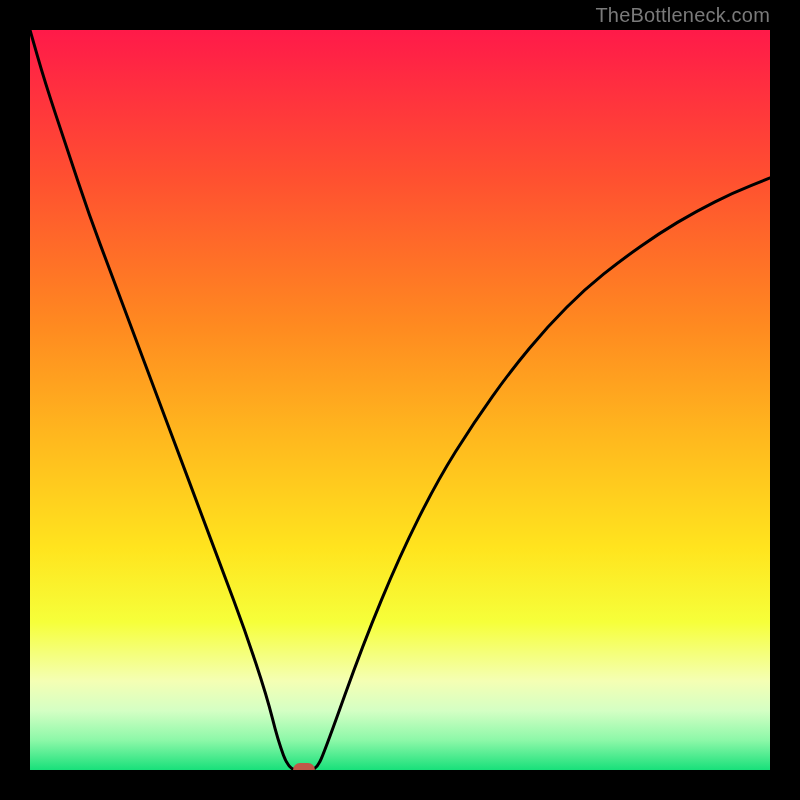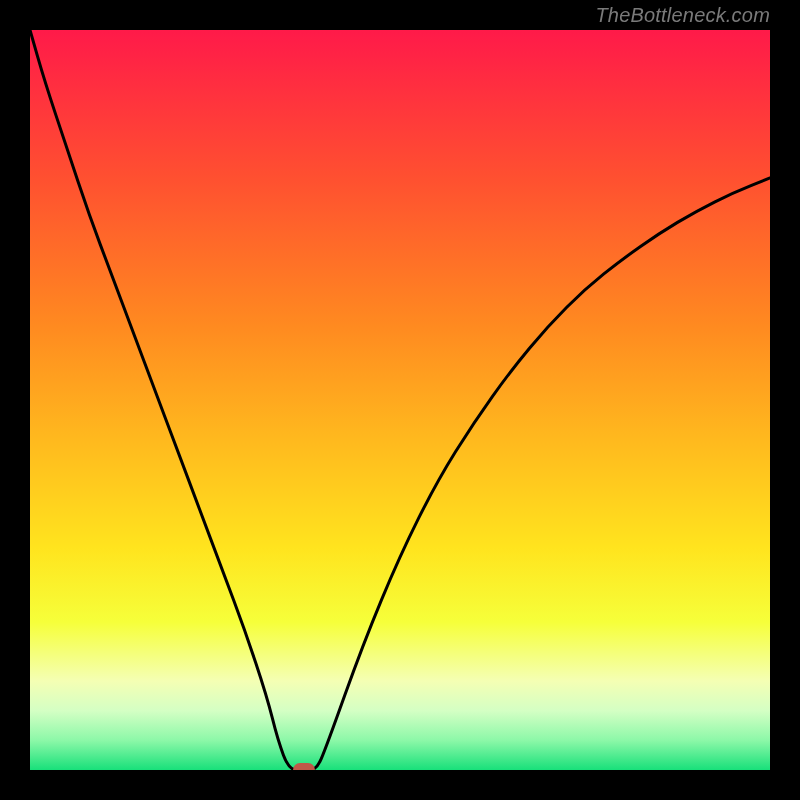--- a/index.html
+++ b/index.html
@@ -32,21 +32,20 @@
     height: 100%;
   }
   .watermark {
     position: absolute;
     top: 4px;
     right: 30px;
     font-family: Arial, Helvetica, sans-serif;
     font-size: 20px;
     color: #7a7a7a;
     letter-spacing: 0.2px;
-    font-style: italic;
   }
   svg.curve {
     position: absolute;
     left: 0;
     top: 0;
     width: 100%;
     height: 100%;
   }
   .marker {
     position: absolute;

